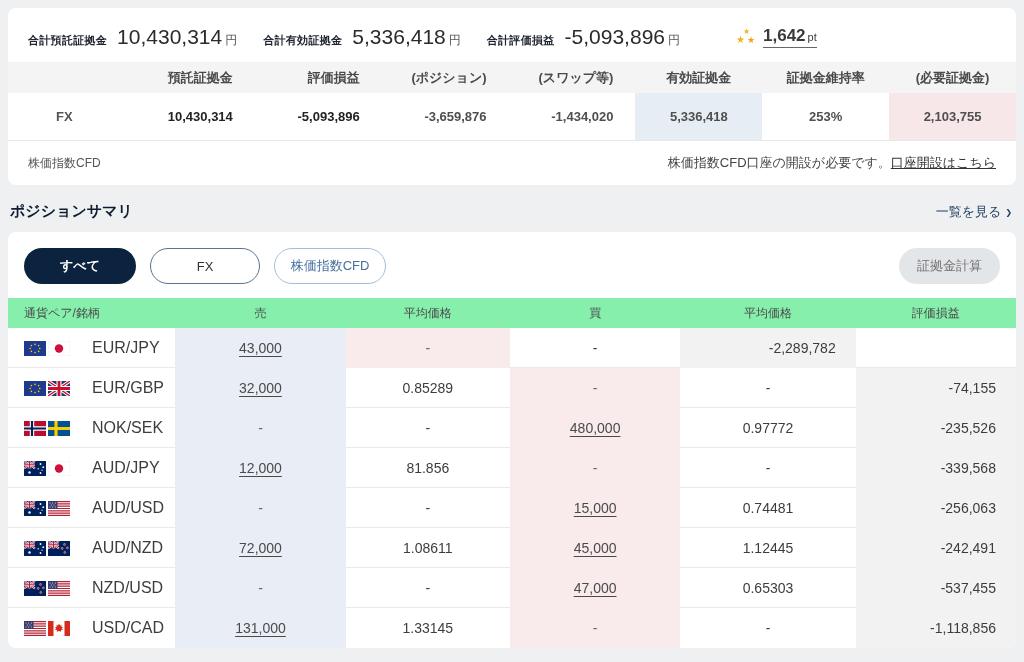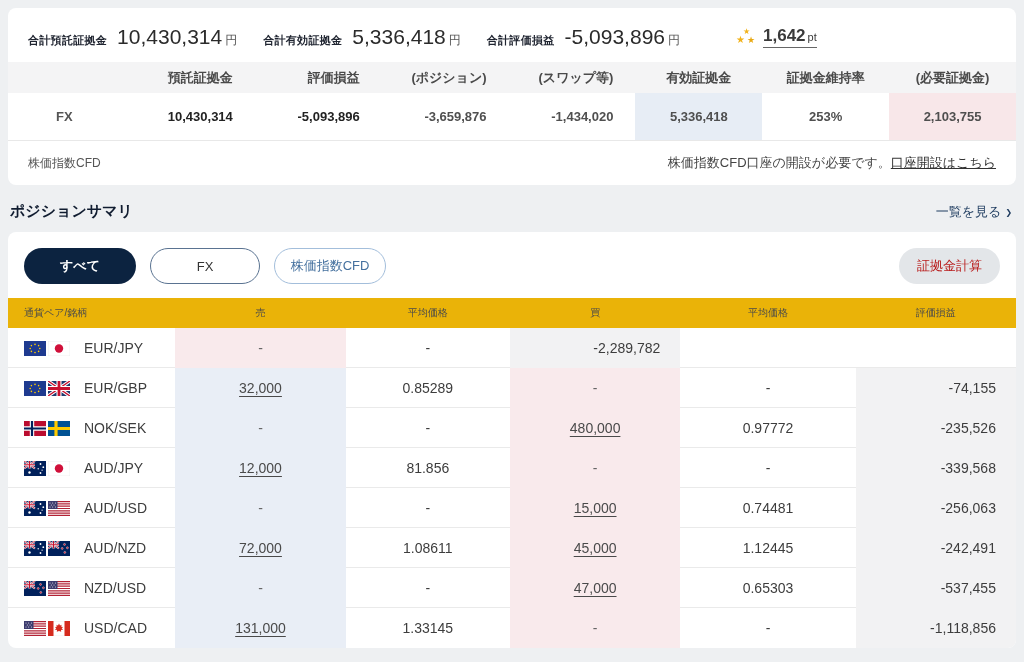--- a/index.html
+++ b/index.html
@@ -46,35 +46,35 @@
   .section-title { font-size:15px; font-weight:bold; color:#101c30; }
   .view-all { font-size:13px; color:#1c3a5e; cursor:pointer; display:flex; align-items:center; }
   .view-all .chev { font-size:11px; font-weight:bold; margin-left:4px; color:#1c3a5e; }
 
   
   .pills-row { display:flex; align-items:center; padding:16px 16px 14px 16px; }
   .pill { height:36px; border-radius:18px; display:flex; align-items:center; justify-content:center; font-size:13px; cursor:pointer; }
   .pill-all { width:112px; background:#0c2340; color:#fff; font-weight:bold; margin-right:14px; }
   .pill-fx  { width:110px; background:#fff; border:1px solid #5a7391; color:#333; margin-right:14px; }
   .pill-cfd { width:112px; background:#fff; border:1px solid #a3bedb; color:#44709e; }
-  .pill-calc { margin-left:auto; background:#e3e6e9; color:#b91c1c; padding:0 18px; height:36px; border-radius:18px; display:flex; align-items:center; font-size:13px; cursor:pointer; }
+  .pill-calc { margin-left:auto; background:#e3e6e9; color:#737373; padding:0 18px; height:36px; border-radius:18px; display:flex; align-items:center; font-size:13px; cursor:pointer; }
 
   
   .ptable-head, .prow { display:grid; grid-template-columns:16.6% 16.9% 16.3% 16.9% 17.4% 15.9%; align-items:center; }
-  .ptable-head { background:#eab308; height:30px; font-size:10px; color:#4a4a4a; }
+  .ptable-head { background:#86efac; height:30px; font-size:12px; color:#4a4a4a; }
   .ptable-head .h-pair { text-align:left; padding-left:16px; }
   .ptable-head div { text-align:center; }
   .prow { height:40px; border-bottom:1px solid #eaeaea; font-size:14px; color:#3d3d3d; }
   .prow:last-child { border-bottom:none; }
   .cell { height:40px; display:flex; align-items:center; justify-content:center; }
   .cell.pair { justify-content:flex-start; padding-left:16px; }
   .cell.sell { background:#e9eef6; }
   .cell.buy  { background:#f9eaec; }
   .cell.pl   { background:#f2f2f3; justify-content:flex-end; padding-right:20px;text-align:center; }
-  .pair-label { font-size:14px; color:#3d3d3d; margin-left:12px;text-align:center; }
+  .pair-label { font-size:16px; color:#3d3d3d; margin-left:20px;text-align:center; }
   .flag { width:22px; height:15px; display:inline-block; margin-right:2px; line-height:0; }
   .flag svg { width:22px; height:15px; display:block; }
   .amt-link { color:#4a4a4a; text-decoration:underline; text-underline-offset:3px; cursor:pointer; }
   .dash { color:#666; }
 </style>
 </head>
 <body>
 
 <div class="card card1">
   <div class="summary-bar">
@@ -182,20 +182,23 @@
             </svg>
           </span>
           <span class="flag">
             <svg viewBox="0 0 22 15">
               <rect width="22" height="15" fill="#fff" stroke="#e0e0e0" stroke-width="0.5"></rect>
               <circle cx="11" cy="7.5" r="4.2" fill="#d0103a"></circle>
             </svg>
           </span>
           <span class="pair-label">EUR/JPY</span>
         </div>
+        <div class="cell sell">
+          <span class="amt-link">43,000</span>
+        </div>
         <div class="cell buy">
           <span class="dash">-</span>
         </div>
         <div class="cell">-</div>
         <div class="cell pl">-2,289,782</div>
       </div>
       <div class="prow">
         <div class="cell pair">
           <span class="flag">
             <svg viewBox="0 0 22 15">

